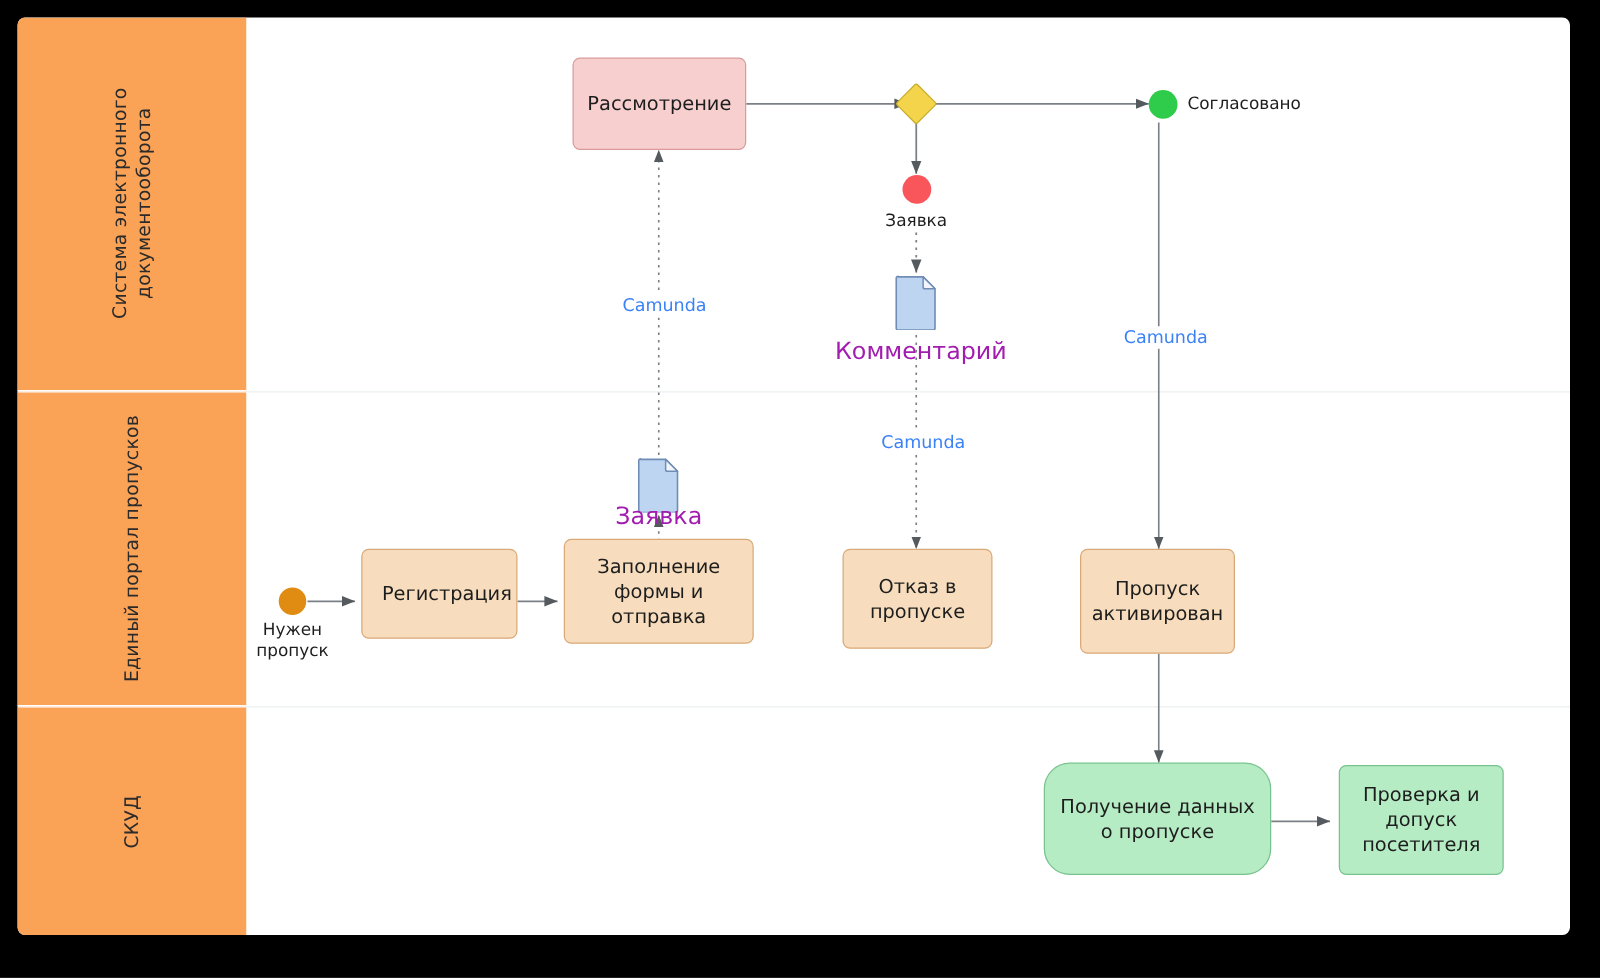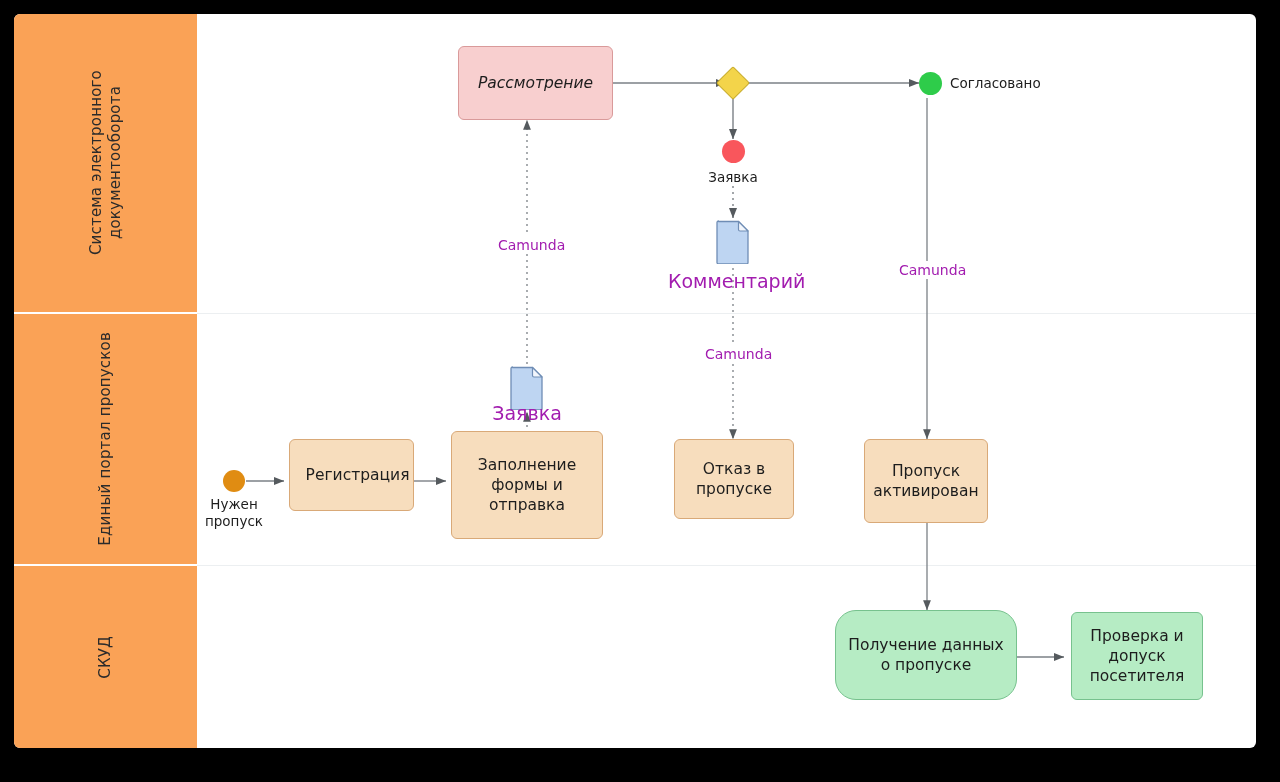--- a/index.html
+++ b/index.html
@@ -113,21 +113,21 @@
     position: absolute;
     font-size: 13.5px;
     color: #1d1d1d;
     text-align: center;
     line-height: 1.25;
     white-space: pre-line;
   }
   .edge-label {
     position: absolute;
     font-size: 14px;
-    color: #a21caf;
+    color: #3b82f6;
     background: #ffffff;
     padding: 1px 5px;
     text-align: center;
     white-space: nowrap;
   }
   .doc {
     position: absolute;
     width: 34px; height: 44px;
   }
   .doc-label {
@@ -186,21 +186,21 @@
 
         <path d="M 513 425 L 513 398" stroke="#7b8086" stroke-width="1.3" fill="none" stroke-dasharray="2 4" marker-end="url(#arr)"></path>
 
         <path d="M 913 84 L 913 425" stroke="#7b8086" stroke-width="1.3" fill="none" marker-end="url(#arr)"></path>
 
         <path d="M 913 509 L 913 596" stroke="#7b8086" stroke-width="1.3" fill="none" marker-end="url(#arr)"></path>
 
         <path d="M 1003 643 L 1050 643" stroke="#7b8086" stroke-width="1.4" fill="none" marker-end="url(#arr)"></path>
       </svg>
 
-      <div class="node task-pink" style="left:444px; top:32px; width:155px; height:74px;font-style:italic;">
+      <div class="node task-pink" style="left:444px; top:32px; width:139px; height:74px;">
         <span>Рассмотрение</span>
       </div>
 
       <div class="gw" style="left:707px; top:57px; width:24px; height:24px;"></div>
 
       <div class="ev ok" style="left:905px; top:58px; width:23px; height:23px;"></div>
       <div class="ev-label" style="left:936px; top:61px; text-align:left;">Согласовано</div>
 
       <div class="ev reject" style="left:708px; top:126px; width:23px; height:23px;"></div>
       <div class="ev-label" style="left:679px; top:155px; width:80px;">Заявка</div>
@@ -222,21 +222,21 @@
       <div class="doc-label" style="left:453px; top:388px; width:120px;">Заявка</div>
 
       <div class="ev start" style="left:209px; top:456px; width:22px; height:22px;"></div>
       <div class="ev-label" style="left:180px; top:482px; width:80px;">Нужен
 пропуск</div>
 
       <div class="node task-orange" style="left:275px; top:425px; width:125px; height:72px;padding-left:20px;">
         <span>Регистрация</span>
       </div>
 
-      <div class="node task-orange" style="left:437px; top:417px; width:152px; height:108px;">
+      <div class="node task-orange" style="left:437px; top:417px; width:152px; height:84px;">
         <span>Заполнение
 формы и
 отправка</span>
       </div>
 
       <div class="node task-orange" style="left:660px; top:425px; width:120px; height:80px;">
         <span>Отказ в
 пропуске</span>
       </div>
 

